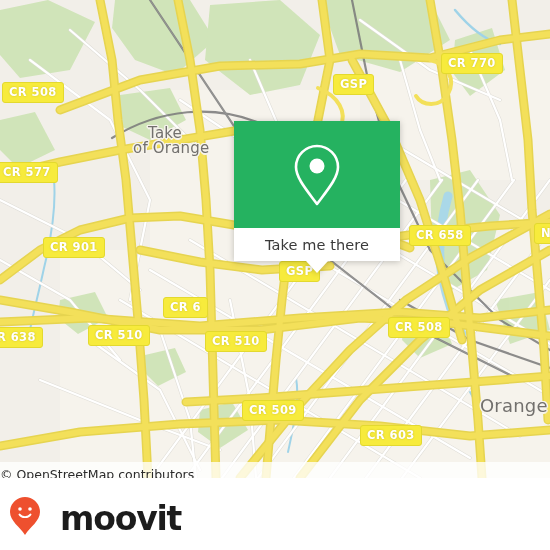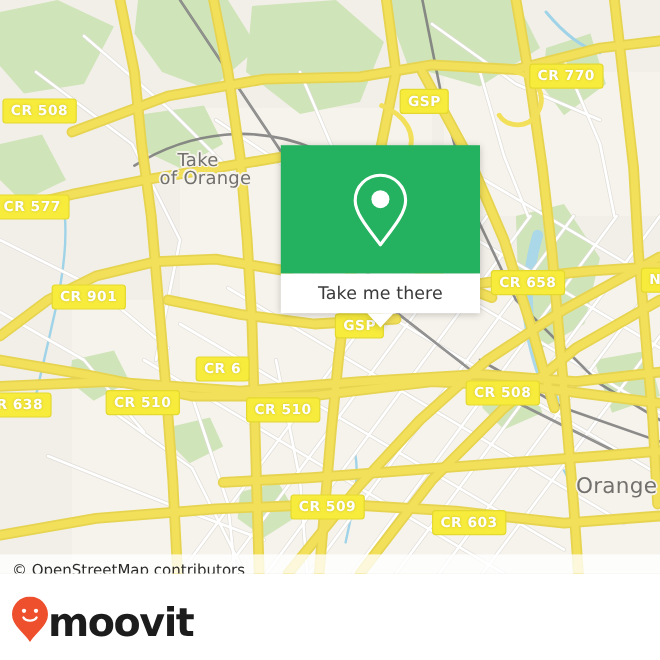--- a/index.html
+++ b/index.html
@@ -74,21 +74,20 @@
     width: 550px;
     height: 24px;
     background: rgba(255,255,255,0.78);
     display: flex;
     align-items: center;
   }
   #attribution .attr-text {
     font-family: "DejaVu Sans", sans-serif;
     font-size: 12.5px;
     color: #2b2b2b;
-    padding-left: 10px;
     white-space: nowrap;
   }
 
   
   #popup {
     position: absolute;
     left: 194px;
     top: 121px;
     width: 166px;
     filter: drop-shadow(0 1px 3px rgba(0,0,0,0.22));
@@ -142,21 +141,21 @@
     font-family: "DejaVu Sans", sans-serif;
     font-size: 15.5px;
     line-height: 21px;
     color: #2f2f2f;
     padding-right: 6px;
   }
   #footer-logo {
     flex: 0 0 auto;
     display: flex;
     align-items: center;
-    gap: 0;
+    gap: 20px;
   }
   #moovit-word {
     font-family: "DejaVu Sans", sans-serif;
     font-size: 33px;
     font-weight: bold;
     color: #1c1c1c;
     letter-spacing: -1.2px;
     line-height: 33px;
   }
 </style>
@@ -354,21 +353,21 @@
     <div class="shield" style="left:-4px;  top:162px;">CR 577</div>
     <div class="shield" style="left:43px;  top:237px;">CR 901</div>
     <div class="shield" style="left:409px; top:225px;">CR 658</div>
     <div class="shield" style="left:163px; top:253px;margin-top:44px;">CR 6</div>
     <div class="shield" style="left:279px; top:261px;">GSP</div>
     <div class="shield" style="left:534px; top:223px;">N</div>
     <div class="shield" style="left:-10px; top:327px;">R 638</div>
     <div class="shield" style="left:88px;  top:325px;">CR 510</div>
     <div class="shield" style="left:205px; top:331px;">CR 510</div>
     <div class="shield" style="left:388px; top:317px;">CR 508</div>
-    <div class="shield" style="left:242px; top:412px;">CR 509</div>
+    <div class="shield" style="left:242px; top:400px;">CR 509</div>
     <div class="shield" style="left:360px; top:425px;">CR 603</div>
 
     <div id="popup">
       <div id="popup-green">
         <span id="popup-pin">
           <svg width="54" height="66" viewBox="0 0 54 66" aria-hidden="true">
             <path d="M27 4 C15.4 4 6 13.4 6 25 C6 36 17 48.5 27 62 C37 48.5 48 36 48 25 C48 13.4 38.6 4 27 4 Z" fill="none" stroke="#ffffff" stroke-width="2.6" stroke-linejoin="round"></path>
             <circle cx="27" cy="24" r="7.5" fill="#ffffff"></circle>
           </svg>
         </span>

